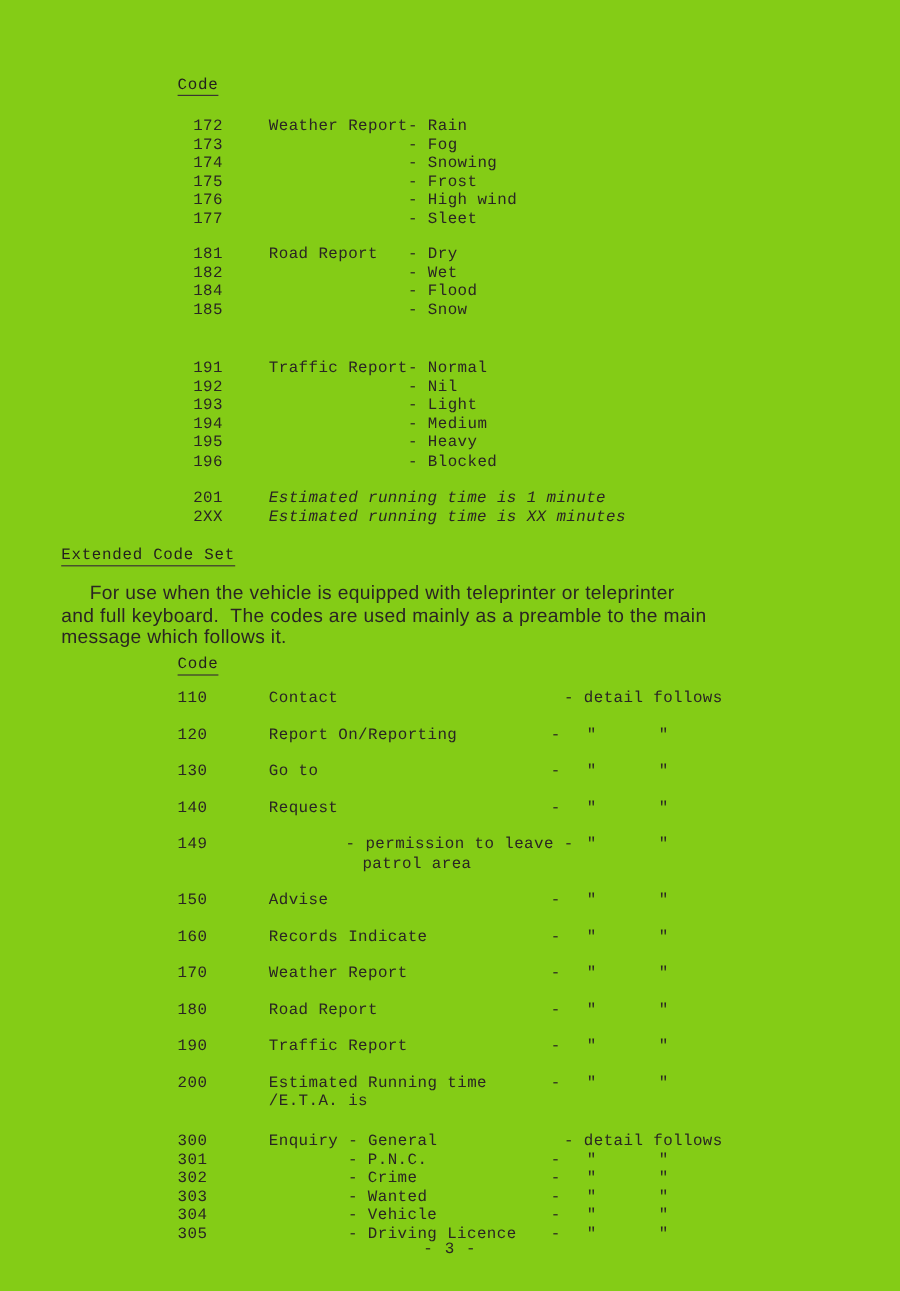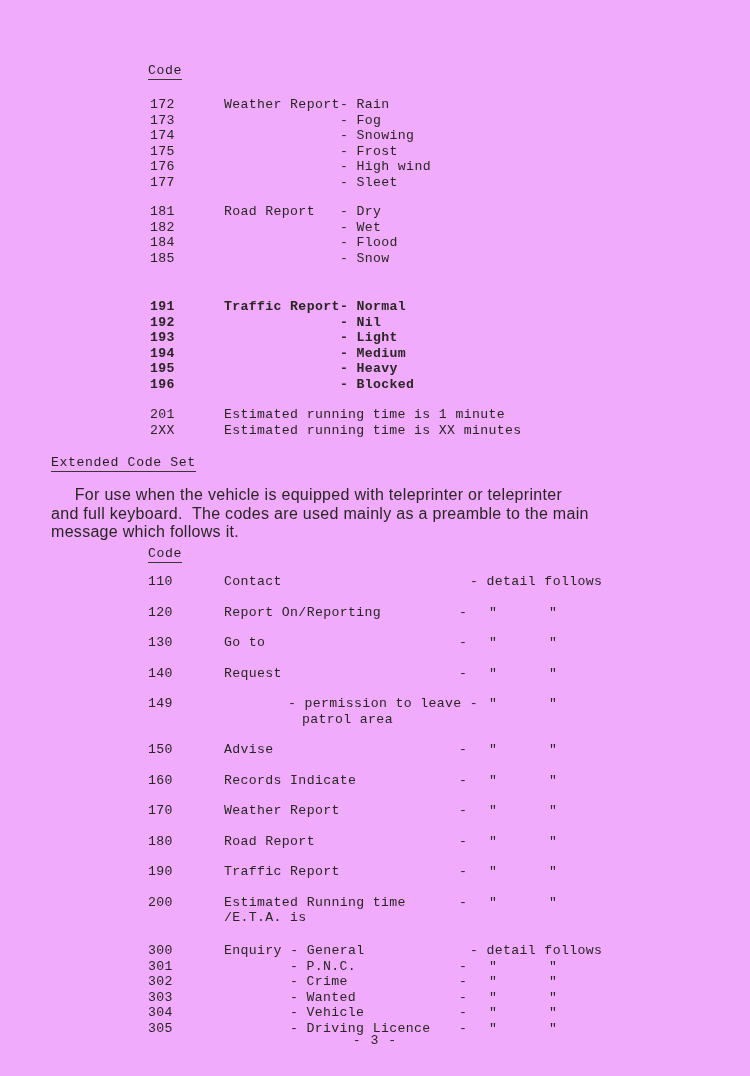--- a/index.html
+++ b/index.html
@@ -13,21 +13,21 @@
     height: 1076px;
     position: relative;
     overflow: hidden;
     font-family: "Liberation Mono", "DejaVu Sans Mono", monospace;
     color: #231f1e;
     -webkit-font-smoothing: none;
   }
   .page {
     position: absolute;
     inset: 0;
-    background: #f0abfc;
+    background: #84cc16;
   }
 
   
   .mono {
     font-family: "Liberation Mono", "DejaVu Sans Mono", monospace;
     font-size: 13.2px;
     letter-spacing: 0.35px;
     color: #2a2523;
     white-space: pre;
   }
@@ -43,26 +43,26 @@
     white-space: pre;
   }
 
   
   .sec { position: absolute; left: 0; top: 0; width: 750px; }
   .row {
     position: relative;
     height: 15.6px;
     line-height: 15.6px;
   }
-  .c-code  { position: absolute; left: 150px; text-align: right; }
+  .c-code  { position: absolute; left: 161px; text-align: right; }
   .c-label { position: absolute; left: 224px; }
   .c-dash  { position: absolute; left: 340px; text-align: right; }
 
   
-  .c-wide  { position: absolute; left: 224px; }
+  .c-wide  { position: absolute; left: 224px; font-style: italic; }
 
   
   .para {
     position: absolute;
     left: 51px;
     width: 600px;
     font-family: Liberation Sans, sans-serif;
     font-size: 16px;
     line-height: 18.6px;
     letter-spacing: 0.3px;
@@ -159,21 +159,21 @@
     <div class="row">
       <span class="mono c-code">184</span>
       <span class="mono c-dash"><span>-</span> <span>Flood</span></span>
     </div>
     <div class="row">
       <span class="mono c-code">185</span>
       <span class="mono c-dash"><span>-</span> <span>Snow</span></span>
     </div>
   </div>
 
-  <div class="sec" style="top:299px;font-weight:bold;">
+  <div class="sec" style="top:299px;">
     <div class="row">
       <span class="mono c-code">191</span>
       <span class="mono c-label">Traffic Report</span>
       <span class="mono c-dash"><span>-</span> <span>Normal</span></span>
     </div>
     <div class="row">
       <span class="mono c-code">192</span>
       <span class="mono c-dash"><span>-</span> <span>Nil</span></span>
     </div>
     <div class="row">

